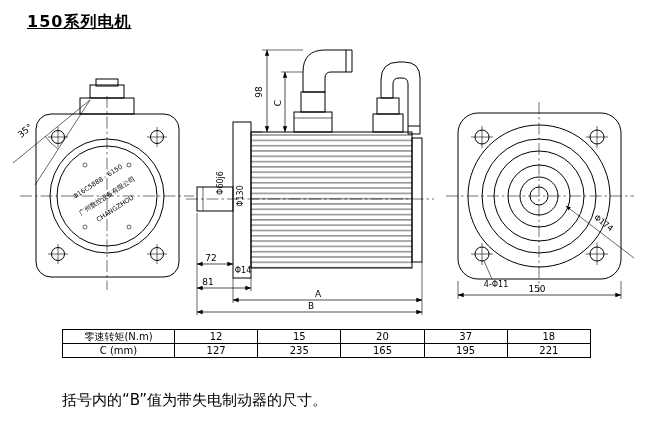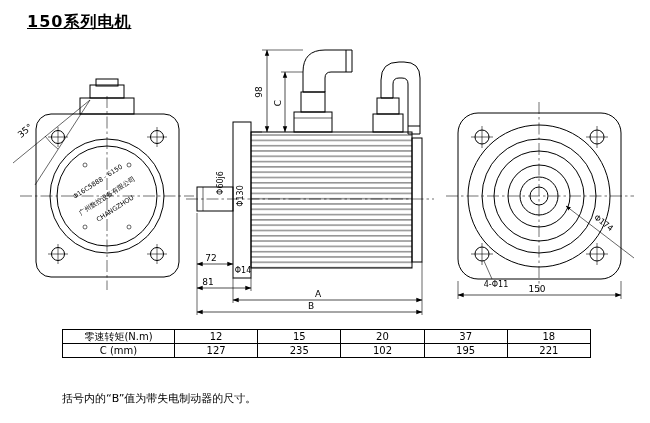--- a/index.html
+++ b/index.html
@@ -24,21 +24,21 @@
   table.spec {
     position:absolute; left:62px; top:329px; width:528px;
     border-collapse:collapse; table-layout:fixed;
   }
   table.spec td {
     border:1px solid #000; text-align:center; vertical-align:middle;
     padding:0; height:13px; line-height:13px; font-size:10px;
   }
   .note {
     position:absolute; left:62px; top:391px;
-    font-size:11px;
+    font-size:15px;
   }
 </style>
 </head>
 <body>
 
 <div class="page-title">150系列电机</div>
 
 <svg class="drawing" width="650" height="423" viewBox="0 0 650 423">
   <defs>
     <marker id="arr" viewBox="0 0 10 10" refX="9" refY="5" markerWidth="9" markerHeight="9" orient="auto-start-reverse">
@@ -233,20 +233,20 @@
       <td>12</td>
       <td>15</td>
       <td>20</td>
       <td>37</td>
       <td>18</td>
     </tr>
     <tr>
       <td>C (mm)</td>
       <td>127</td>
       <td>235</td>
-      <td>102</td>
+      <td>165</td>
       <td>195</td>
       <td>221</td>
     </tr>
   </tbody>
 </table>
 
 <div class="note">括号内的“B”值为带失电制动器的尺寸。</div>
 
 </body></html>

